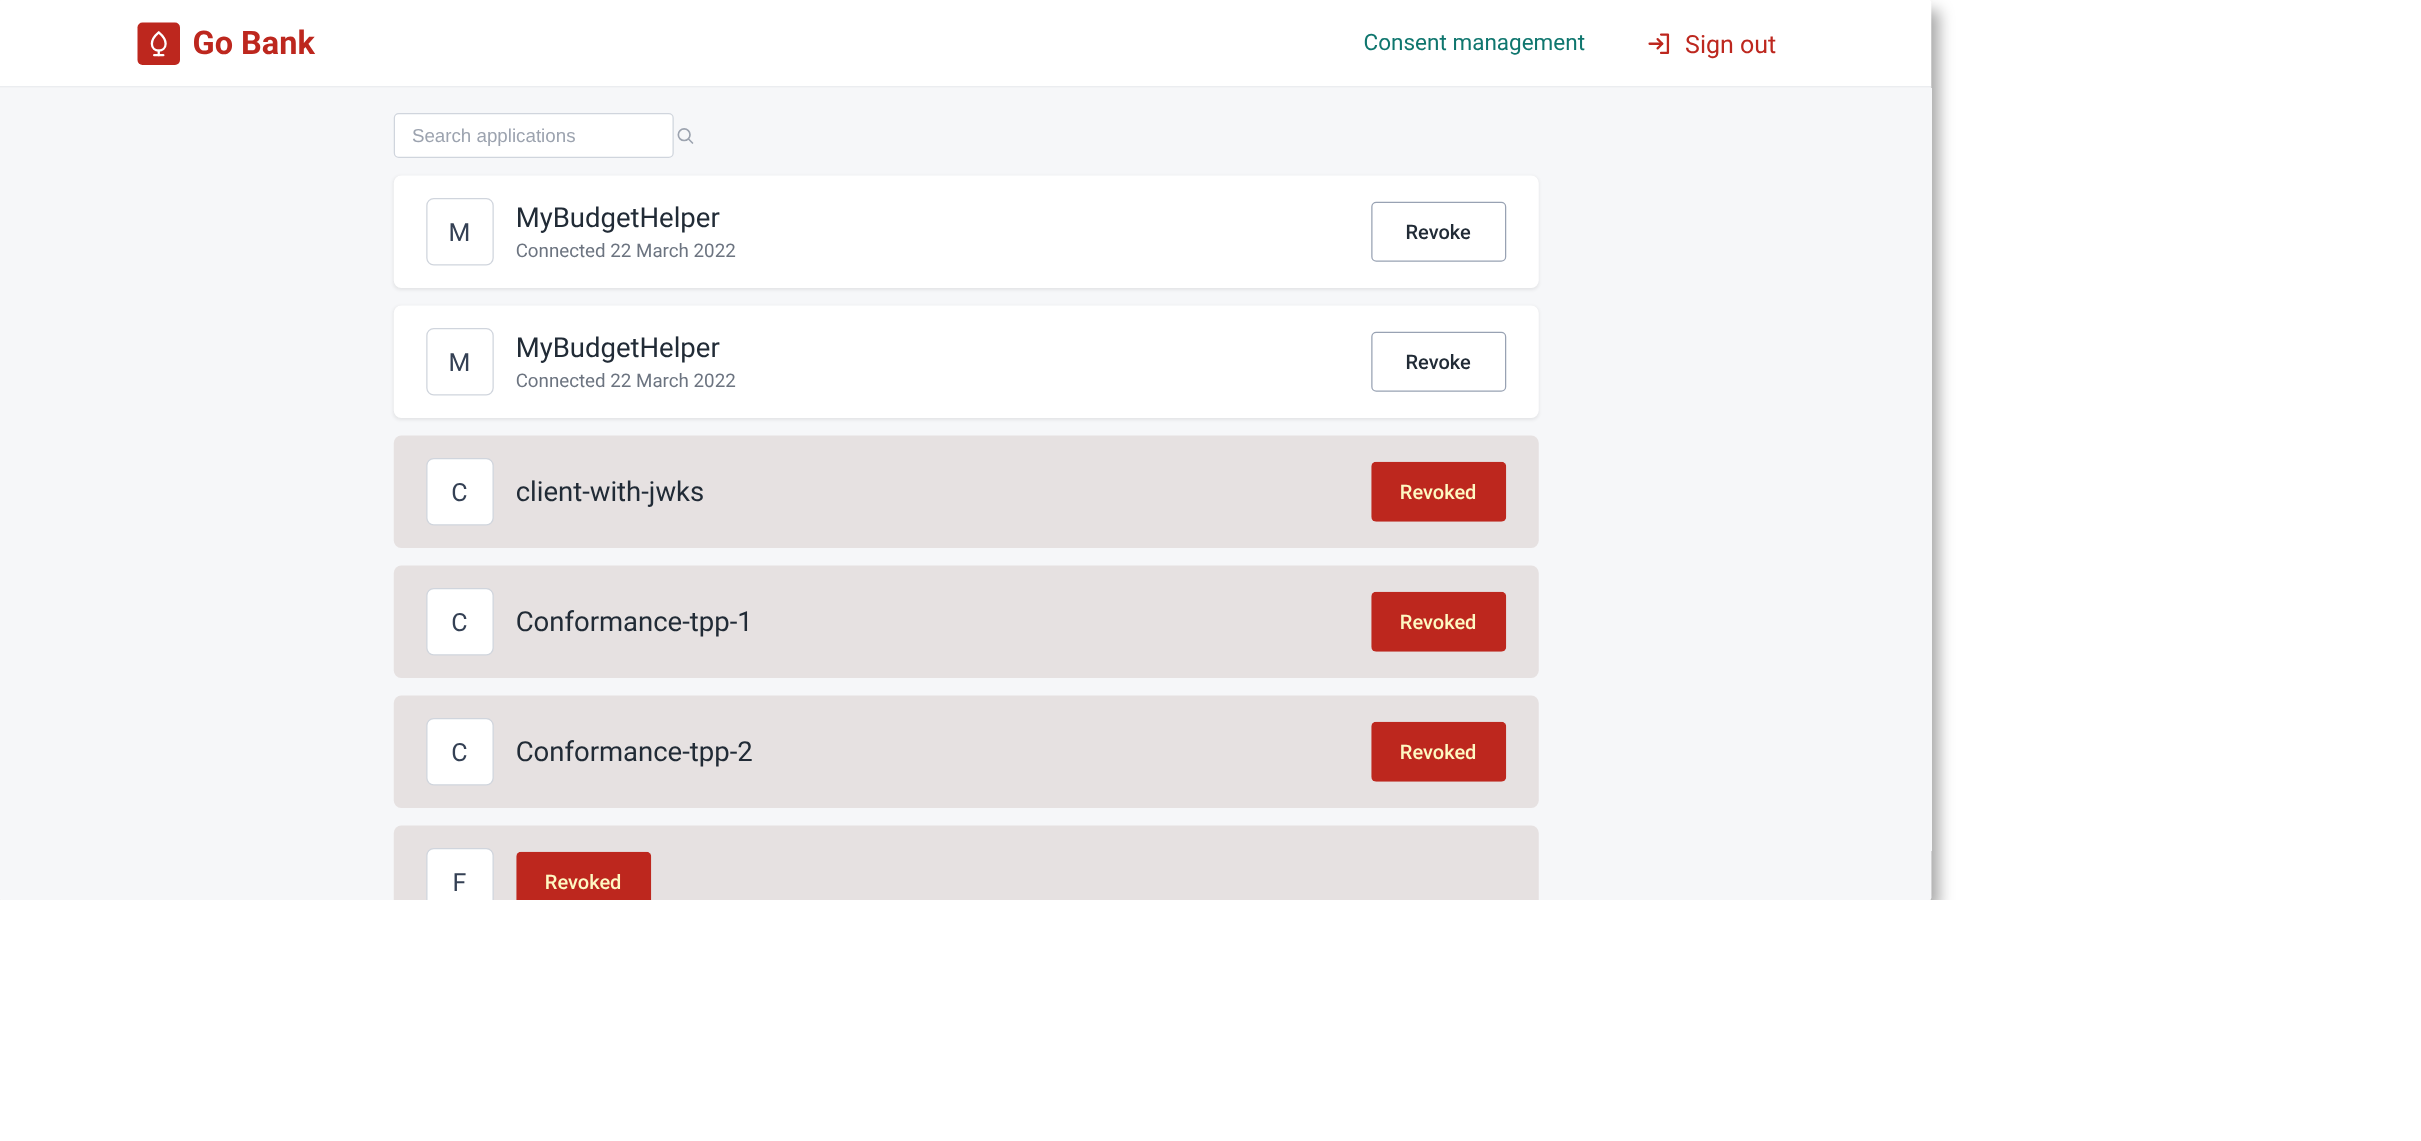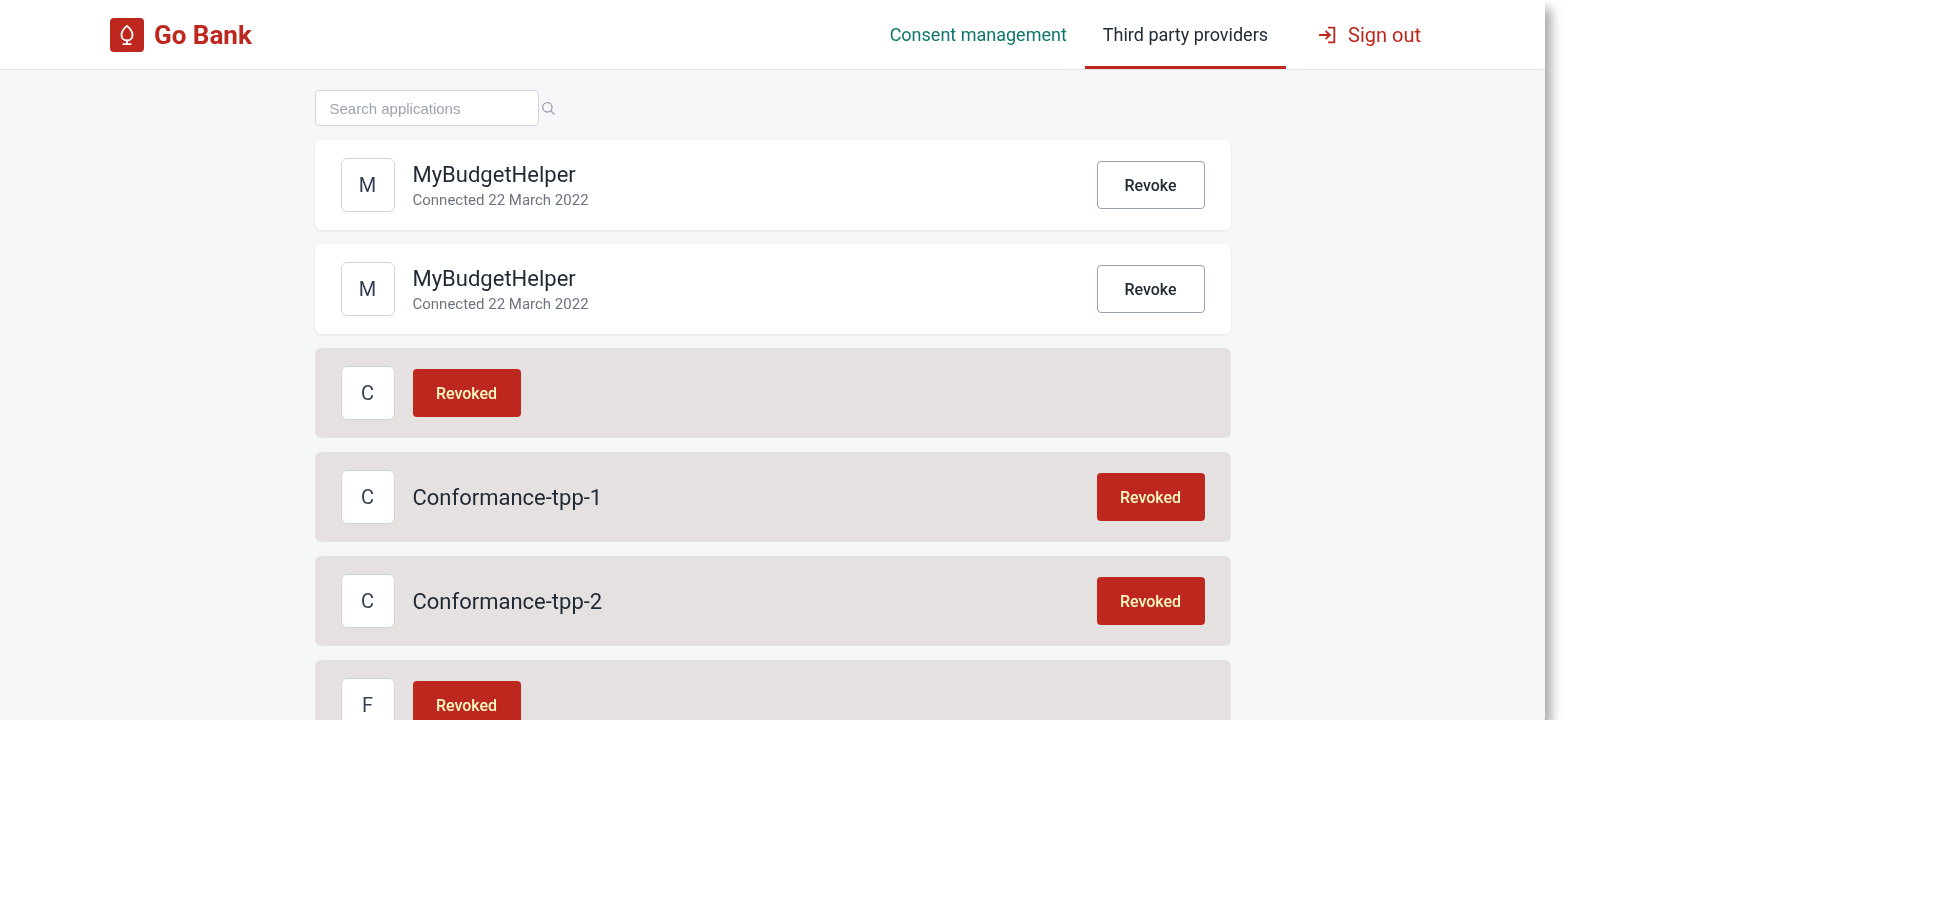--- a/index.html
+++ b/index.html
@@ -190,21 +190,20 @@
         <svg viewBox="0 0 24 24" width="22" height="22" fill="none" stroke="#fff" stroke-width="2" stroke-linecap="round" stroke-linejoin="round">
           <path d="M12 2 C12 2 6 7 6 12 C6 16 9 18 12 18 C15 18 18 16 18 12 C18 7 12 2 12 2 Z"></path>
           <path d="M12 18 L12 22"></path>
           <path d="M8 22 L16 22"></path>
         </svg>
       </div>
       <span class="logo-text">Go Bank</span>
     </div>
     <div class="nav">
       <div class="nav-item">Consent management</div>
-      <div class="nav-item active">Third party providers</div>
       <div class="signout">
         <svg class="signout-icon" viewBox="0 0 24 24" fill="none" stroke="#BD271E" stroke-width="2" stroke-linecap="round" stroke-linejoin="round">
           <path d="M14 4 L20 4 L20 20 L14 20"></path>
           <path d="M4 12 L15 12"></path>
           <path d="M11 8 L15 12 L11 16"></path>
         </svg>
         <span>Sign out</span>
       </div>
     </div>
   </div>
@@ -235,20 +234,23 @@
         <div class="avatar">M</div>
         <div class="app-info">
           <div class="app-name">MyBudgetHelper</div>
           <div class="app-sub">Connected 22 March 2022</div>
         </div>
         <div class="action-btn btn-revoke">Revoke</div>
       </div>
 
       <div class="card revoked-card">
         <div class="avatar">C</div>
+        <div class="app-info">
+          <div class="app-name">client-with-jwks</div>
+        </div>
         <div class="action-btn btn-revoked">Revoked</div>
       </div>
 
       <div class="card revoked-card">
         <div class="avatar">C</div>
         <div class="app-info">
           <div class="app-name">Conformance-tpp-1</div>
         </div>
         <div class="action-btn btn-revoked">Revoked</div>
       </div>

